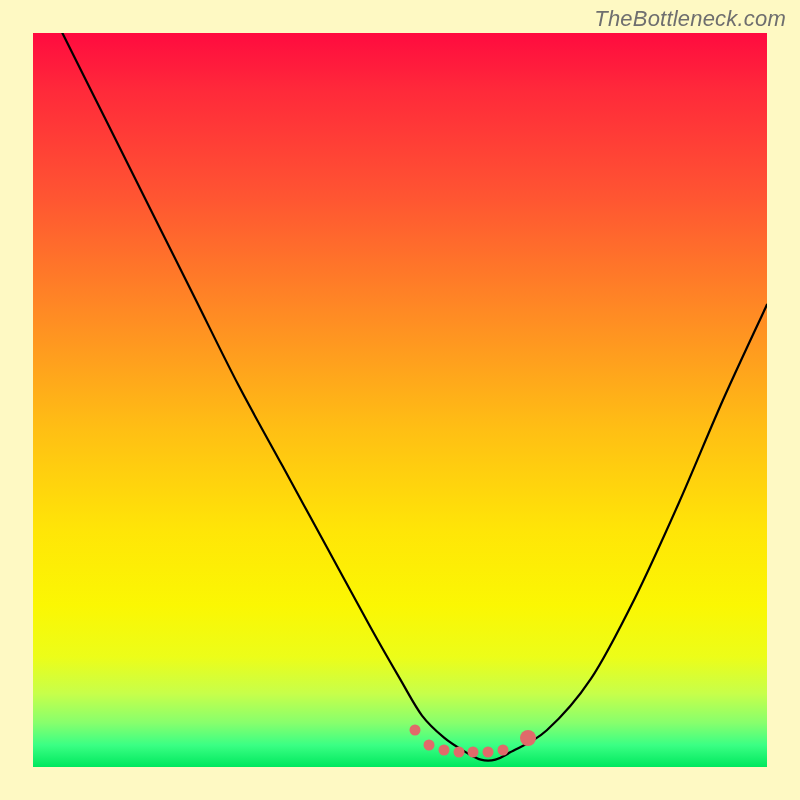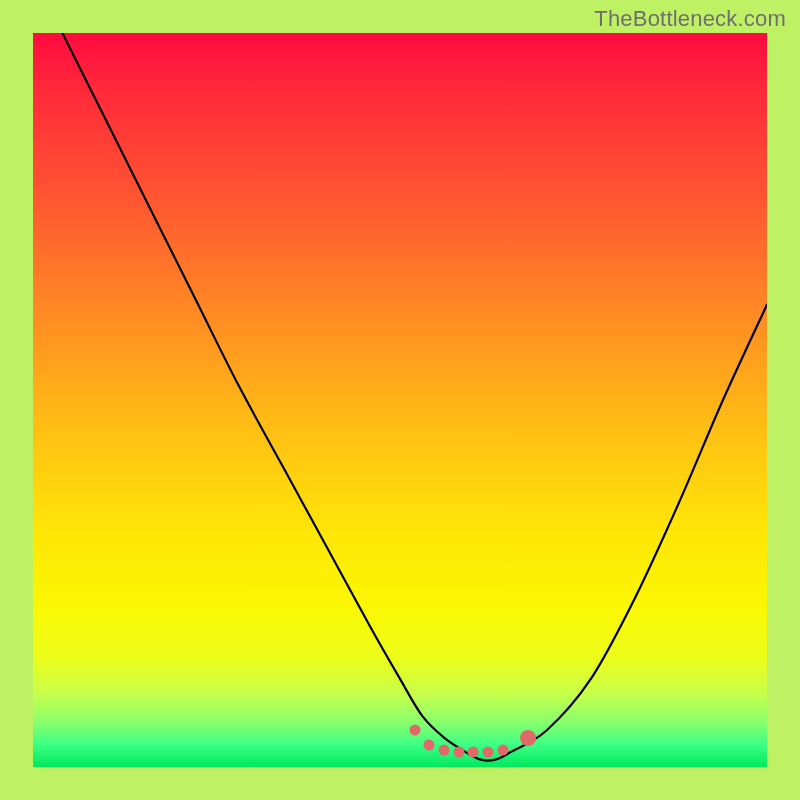--- a/index.html
+++ b/index.html
@@ -8,21 +8,22 @@
     width: 800px;
     height: 800px;
     background: #000;
     overflow: hidden;
     font-family: Arial, Helvetica, sans-serif;
   }
   .stage {
     position: relative;
     width: 800px;
     height: 800px;
-    background: #bef264;
+    background: #fef9c3;
+    font-style: italic;
   }
   .plot {
     position: absolute;
     left: 33px;
     top: 33px;
     width: 734px;
     height: 734px;
     overflow: hidden;
   }
   .gradient {

